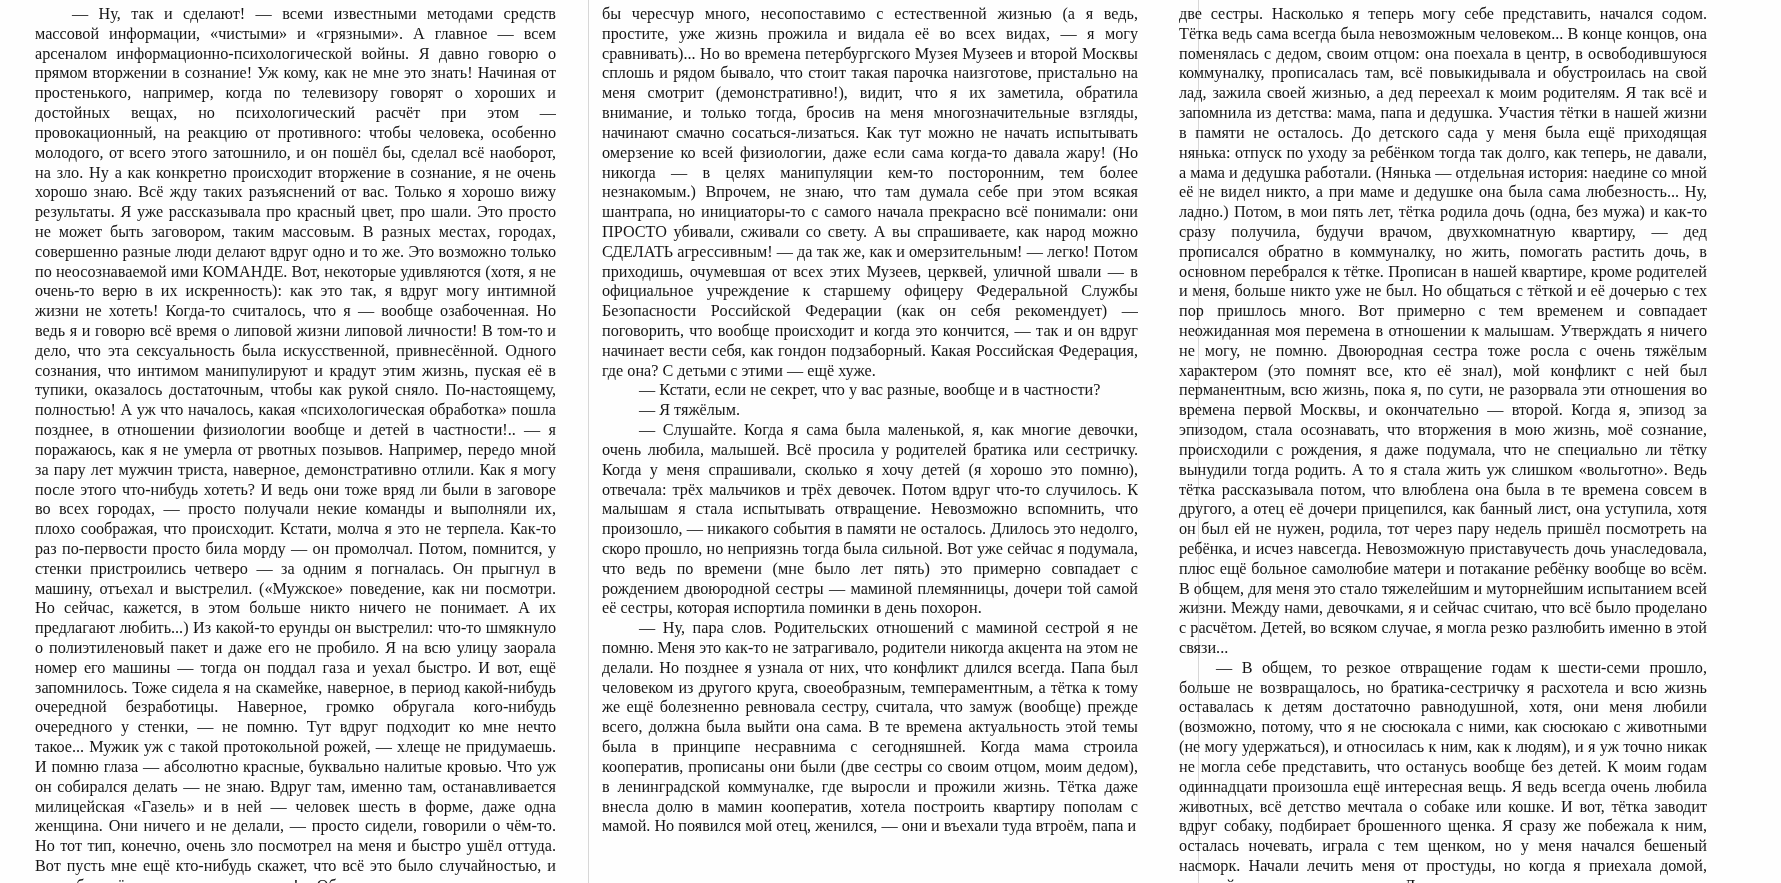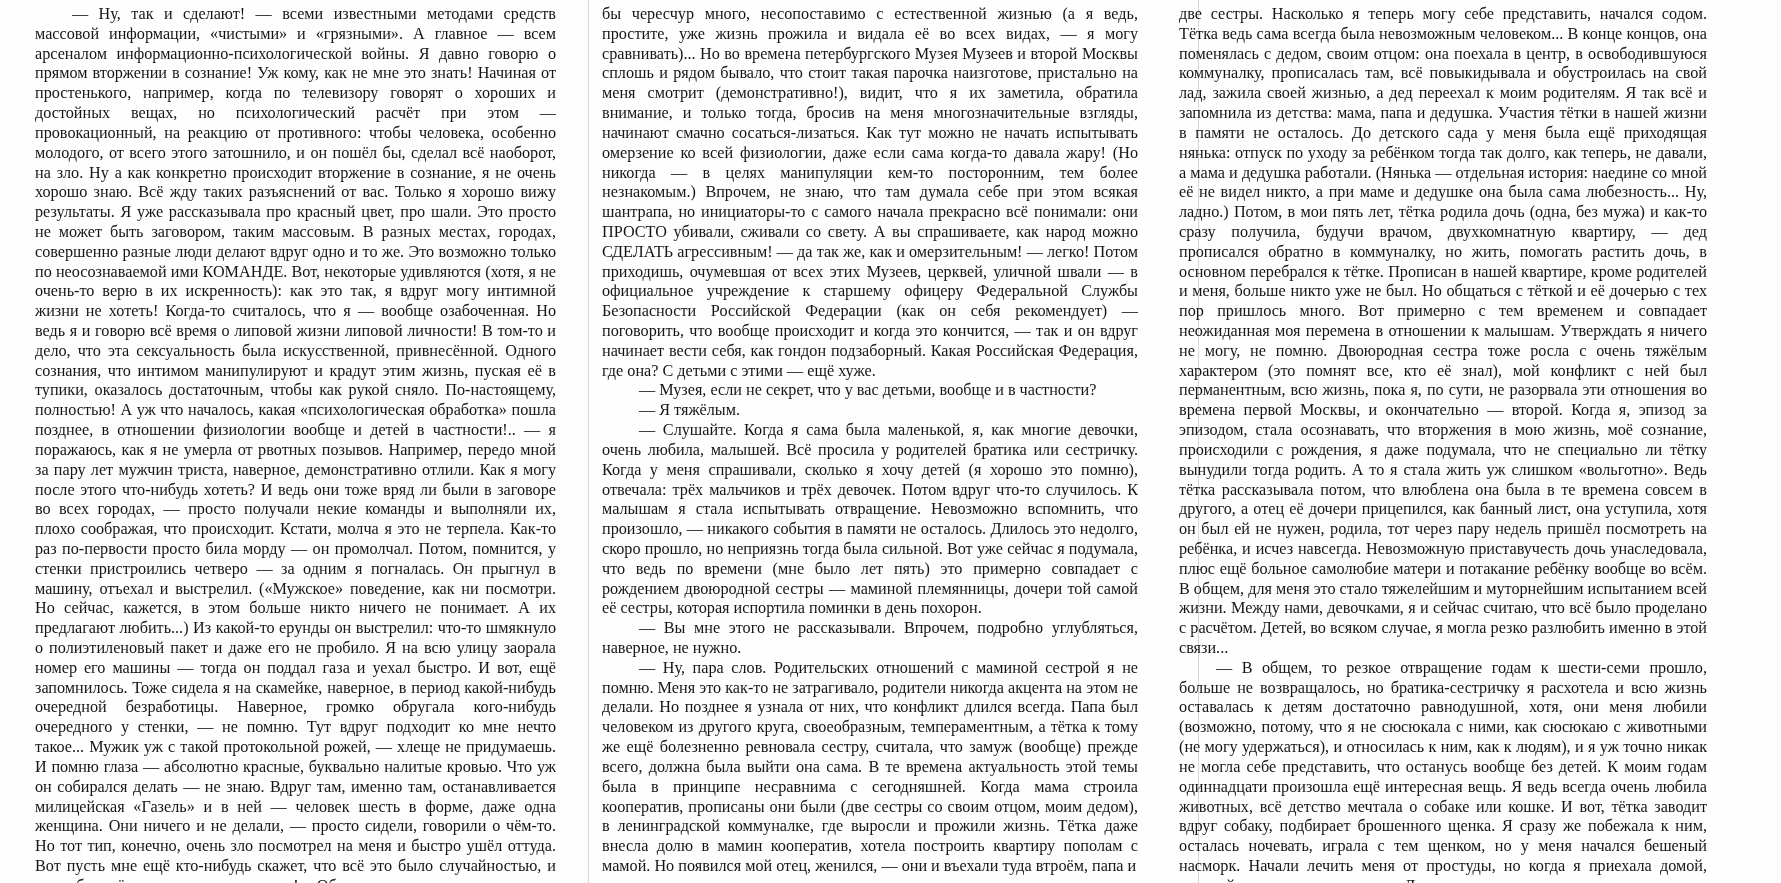--- a/index.html
+++ b/index.html
@@ -52,24 +52,23 @@
 <div class="canvas">
 
   <div class="page page-1">
     <p class="para indent" lang="ru">— Ну, так и сделают! — всеми известными методами средств массовой информации, «чистыми» и «грязными». А главное — всем арсеналом информационно-психологической войны. Я давно говорю о прямом вторжении в сознание! Уж кому, как не мне это знать! Начиная от простенького, например, когда по телевизору говорят о хороших и достойных вещах, но психологический расчёт при этом — провокационный, на реакцию от противного: чтобы человека, особенно молодого, от всего этого затошнило, и он пошёл бы, сделал всё наоборот, на зло. Ну а как конкретно происходит вторжение в сознание, я не очень хорошо знаю. Всё жду таких разъяснений от вас. Только я хорошо вижу результаты. Я уже рассказывала про красный цвет, про шали. Это просто не может быть заговором, таким массовым. В разных местах, городах, совершенно разные люди делают вдруг одно и то же. Это возможно только по неосознаваемой ими КОМАНДЕ. Вот, некоторые удивляются (хотя, я не очень-то верю в их искренность): как это так, я вдруг могу интимной жизни не хотеть! Когда-то считалось, что я — вообще озабоченная. Но ведь я и говорю всё время о липовой жизни липовой личности! В том-то и дело, что эта сексуальность была искусственной, привнесённой. Одного сознания, что интимом манипулируют и крадут этим жизнь, пуская её в тупики, оказалось достаточным, чтобы как рукой сняло. По-настоящему, полностью! А уж что началось, какая «психологическая обработка» пошла позднее, в отношении физиологии вообще и детей в частности!.. — я поражаюсь, как я не умерла от рвотных позывов. Например, передо мной за пару лет мужчин триста, наверное, демонстративно отлили. Как я могу после этого что-нибудь хотеть? И ведь они тоже вряд ли были в заговоре во всех городах, — просто получали некие команды и выполняли их, плохо соображая, что происходит. Кстати, молча я это не терпела. Как-то раз по-первости просто била морду — он промолчал. Потом, помнится, у стенки пристроились четверо — за одним я погналась. Он прыгнул в машину, отъехал и выстрелил. («Мужское» поведение, как ни посмотри. Но сейчас, кажется, в этом больше никто ничего не понимает. А их предлагают любить...) Из какой-то ерунды он выстрелил: что-то шмякнуло о полиэтиленовый пакет и даже его не пробило. Я на всю улицу заорала номер его машины — тогда он поддал газа и уехал быстро. И вот, ещё запомнилось. Тоже сидела я на скамейке, наверное, в период какой-нибудь очередной безработицы. Наверное, громко обругала кого-нибудь очередного у стенки, — не помню. Тут вдруг подходит ко мне нечто такое... Мужик уж с такой протокольной рожей, — хлеще не придумаешь. И помню глаза — абсолютно красные, буквально налитые кровью. Что уж он собирался делать — не знаю. Вдруг там, именно там, останавливается милицейская «Газель» и в ней — человек шесть в форме, даже одна женщина. Они ничего и не делали, — просто сидели, говорили о чём-то. Но тот тип, конечно, очень зло посмотрел на меня и быстро ушёл оттуда. Вот пусть мне ещё кто-нибудь скажет, что всё это было случайностью, и что обо всём этом никто не знал!.. Об этом хорошо знали, но оно продолжало быть. А эти блевотные парочки!.. Даже если бы просто так, и то, этого было</p>
   </div>
 
   <div class="sep sep-1"></div>
 
   <div class="page page-2">
     <p class="para cont" lang="ru">бы чересчур много, несопоставимо с естественной жизнью (а я ведь, простите, уже жизнь прожила и видала её во всех видах, — я могу сравнивать)... Но во времена петербургского Музея Музеев и второй Москвы сплошь и рядом бывало, что стоит такая парочка наизготове, пристально на меня смотрит (демонстративно!), видит, что я их заметила, обратила внимание, и только тогда, бросив на меня многозначительные взгляды, начинают смачно сосаться-лизаться. Как тут можно не начать испытывать омерзение ко всей физиологии, даже если сама когда-то давала жару! (Но никогда — в целях манипуляции кем-то посторонним, тем более незнакомым.) Впрочем, не знаю, что там думала себе при этом всякая шантрапа, но инициаторы-то с самого начала прекрасно всё понимали: они ПРОСТО убивали, сживали со свету. А вы спрашиваете, как народ можно СДЕЛАТЬ агрессивным! — да так же, как и омерзительным! — легко! Потом приходишь, очумевшая от всех этих Музеев, церквей, уличной швали — в официальное учреждение к старшему офицеру Федеральной Службы Безопасности Российской Федерации (как он себя рекомендует) — поговорить, что вообще происходит и когда это кончится, — так и он вдруг начинает вести себя, как гондон подзаборный. Какая Российская Федерация, где она? С детьми с этими — ещё хуже.</p>
-    <p class="para indent" lang="ru">— Музея, если не секрет, что у вас детьми, вообще и в частности?</p>
+    <p class="para indent" lang="ru">— Кстати, если не секрет, что у вас разные, вообще и в частности?</p>
     <p class="para indent" lang="ru">— Я тяжёлым.</p>
     <p class="para indent" lang="ru">— Слушайте. Когда я сама была маленькой, я, как многие девочки, очень любила, малышей. Всё просила у родителей братика или сестричку. Когда у меня спрашивали, сколько я хочу детей (я хорошо это помню), отвечала: трёх мальчиков и трёх девочек. Потом вдруг что-то случилось. К малышам я стала испытывать отвращение. Невозможно вспомнить, что произошло, — никакого события в памяти не осталось. Длилось это недолго, скоро прошло, но неприязнь тогда была сильной. Вот уже сейчас я подумала, что ведь по времени (мне было лет пять) это примерно совпадает с рождением двоюродной сестры — маминой племянницы, дочери той самой её сестры, которая испортила поминки в день похорон.</p>
-    <p class="para indent" lang="ru">— Вы мне этого не рассказывали. Впрочем, подробно углубляться, наверное, не нужно.</p>
     <p class="para indent" lang="ru">— Ну, пара слов. Родительских отношений с маминой сестрой я не помню. Меня это как-то не затрагивало, родители никогда акцента на этом не делали. Но позднее я узнала от них, что конфликт длился всегда. Папа был человеком из другого круга, своеобразным, темпераментным, а тётка к тому же ещё болезненно ревновала сестру, считала, что замуж (вообще) прежде всего, должна была выйти она сама. В те времена актуальность этой темы была в принципе несравнима с сегодняшней. Когда мама строила кооператив, прописаны они были (две сестры со своим отцом, моим дедом), в ленинградской коммуналке, где выросли и прожили жизнь. Тётка даже внесла долю в мамин кооператив, хотела построить квартиру пополам с мамой. Но появился мой отец, женился, — они и въехали туда втроём, папа и</p>
   </div>
 
   <div class="sep sep-2"></div>
 
   <div class="page page-3">
     <p class="para cont" lang="ru">две сестры. Насколько я теперь могу себе представить, начался содом. Тётка ведь сама всегда была невозможным человеком... В конце концов, она поменялась с дедом, своим отцом: она поехала в центр, в освободившуюся коммуналку, прописалась там, всё повыкидывала и обустроилась на свой лад, зажила своей жизнью, а дед переехал к моим родителям. Я так всё и запомнила из детства: мама, папа и дедушка. Участия тётки в нашей жизни в памяти не осталось. До детского сада у меня была ещё приходящая нянька: отпуск по уходу за ребёнком тогда так долго, как теперь, не давали, а мама и дедушка работали. (Нянька — отдельная история: наедине со мной её не видел никто, а при маме и дедушке она была сама любезность... Ну, ладно.) Потом, в мои пять лет, тётка родила дочь (одна, без мужа) и как-то сразу получила, будучи врачом, двухкомнатную квартиру, — дед прописался обратно в коммуналку, но жить, помогать растить дочь, в основном перебрался к тётке. Прописан в нашей квартире, кроме родителей и меня, больше никто уже не был. Но общаться с тёткой и её дочерью с тех пор пришлось много. Вот примерно с тем временем и совпадает неожиданная моя перемена в отношении к малышам. Утверждать я ничего не могу, не помню. Двоюродная сестра тоже росла с очень тяжёлым характером (это помнят все, кто её знал), мой конфликт с ней был перманентным, всю жизнь, пока я, по сути, не разорвала эти отношения во времена первой Москвы, и окончательно — второй. Когда я, эпизод за эпизодом, стала осознавать, что вторжения в мою жизнь, моё сознание, происходили с рождения, я даже подумала, что не специально ли тётку вынудили тогда родить. А то я стала жить уж слишком «вольготно». Ведь тётка рассказывала потом, что влюблена она была в те времена совсем в другого, а отец её дочери прицепился, как банный лист, она уступила, хотя он был ей не нужен, родила, тот через пару недель пришёл посмотреть на ребёнка, и исчез навсегда. Невозможную приставучесть дочь унаследовала, плюс ещё больное самолюбие матери и потакание ребёнку вообще во всём. В общем, для меня это стало тяжелейшим и муторнейшим испытанием всей жизни. Между нами, девочками, я и сейчас считаю, что всё было проделано с расчётом. Детей, во всяком случае, я могла резко разлюбить именно в этой связи...</p>
     <p class="para indent" lang="ru">— В общем, то резкое отвращение годам к шести-семи прошло, больше не возвращалось, но братика-сестричку я расхотела и всю жизнь оставалась к детям достаточно равнодушной, хотя, они меня любили (возможно, потому, что я не сюсюкала с ними, как сюсюкаю с животными (не могу удержаться), и относилась к ним, как к людям), и я уж точно никак не могла себе представить, что останусь вообще без детей. К моим годам одиннадцати произошла ещё интересная вещь. Я ведь всегда очень любила животных, всё детство мечтала о собаке или кошке. И вот, тётка заводит вдруг собаку, подбирает брошенного щенка. Я сразу же побежала к ним, осталась ночевать, играла с тем щенком, но у меня начался бешеный насморк. Начали лечить меня от простуды, но когда я приехала домой, никакой простуды не оказалось. До-</p>
   </div>
 

